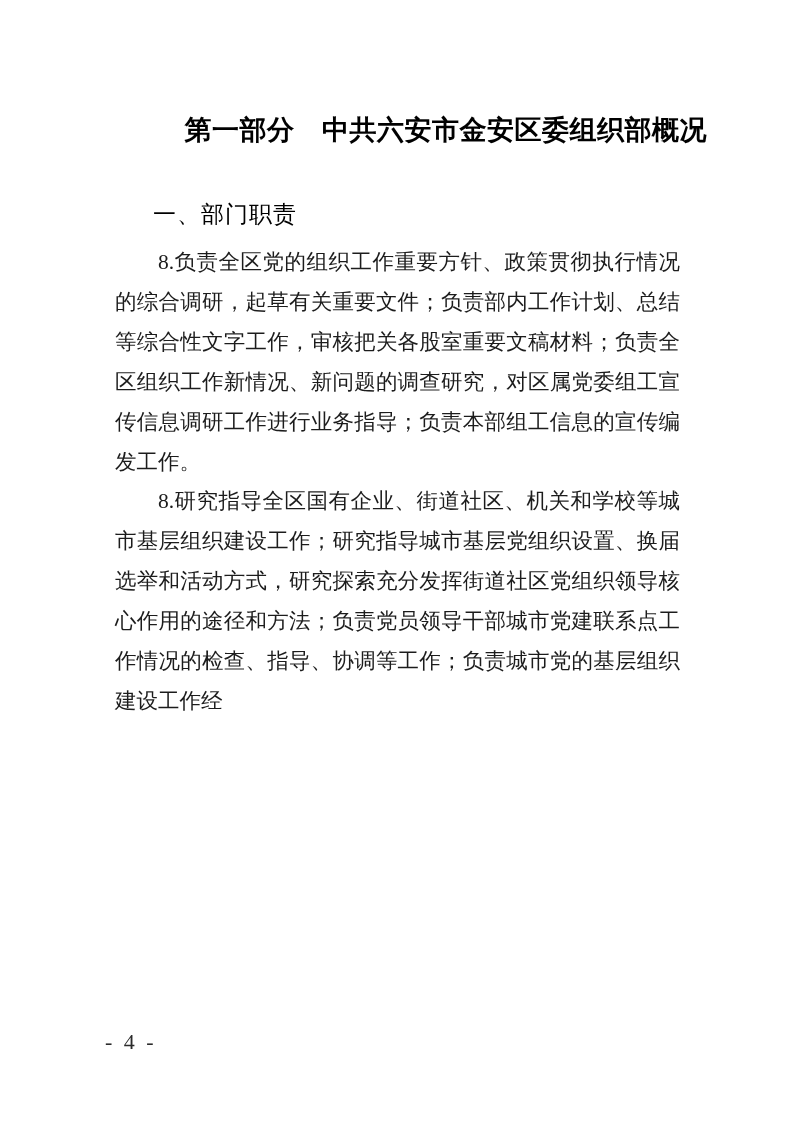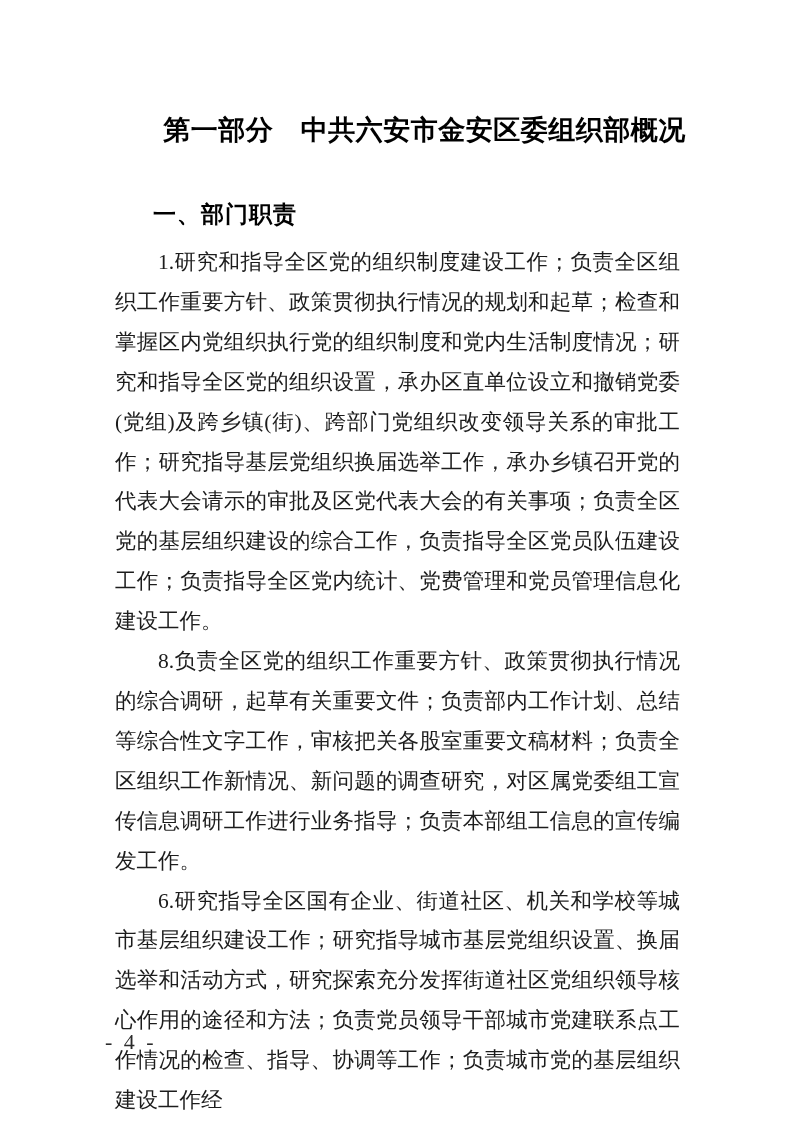--- a/index.html
+++ b/index.html
@@ -16,37 +16,37 @@
     overflow: hidden;
     font-family: "Liberation Serif", "DejaVu Serif", serif;
     color: #1f1f1f;
   }
   .doc-title {
     position: absolute;
     top: 111px;
     left: 142px;
     width: 565px;
     margin: 0;
-    text-align: center;
+    text-align: right;
     font-family: "Liberation Sans", "DejaVu Sans", sans-serif;
     font-weight: 700;
     font-size: 27px;
     line-height: 38px;
     letter-spacing: 0.5px;
     color: #000000;
     white-space: nowrap;
   }
   .section-heading {
     position: absolute;
     top: 200px;
     left: 115px;
     width: 565px;
     margin: 0;
     font-family: "Liberation Sans", "DejaVu Sans", sans-serif;
-    font-weight: 700;
+    font-weight: 400;
     font-size: 23px;
     line-height: 28px;
     color: #000000;
     text-indent: 38px;
     letter-spacing: 1px;
   }
   .body-text {
     position: absolute;
     top: 243px;
     left: 115px;
@@ -76,20 +76,19 @@
 </head>
 <body>
 
 <div class="page">
 
   <h1 class="doc-title">第一部分　中共六安市金安区委组织部概况</h1>
 
   <h2 class="section-heading">一、部门职责</h2>
 
   <div class="body-text">
-    <p>1.研究和指导全区党的组织制度建设工作；负责全区组织工作重要方针、政策贯彻执行情况的规划和起草；检查和掌握区内党组织执行党的组织制度和党内生活制度情况；研究和指导全区党的组织设置，承办区直单位设立和撤销党委(党组)及跨乡镇(街)、跨部门党组织改变领导关系的审批工作；研究指导基层党组织换届选举工作，承办乡镇召开党的代表大会请示的审批及区党代表大会的有关事项；负责全区党的基层组织建设的综合工作，负责指导全区党员队伍建设工作；负责指导全区党内统计、党费管理和党员管理信息化建设工作。</p>
     <p>8.负责全区党的组织工作重要方针、政策贯彻执行情况的综合调研，起草有关重要文件；负责部内工作计划、总结等综合性文字工作，审核把关各股室重要文稿材料；负责全区组织工作新情况、新问题的调查研究，对区属党委组工宣传信息调研工作进行业务指导；负责本部组工信息的宣传编发工作。</p>
-    <p>6.研究指导全区国有企业、街道社区、机关和学校等城市基层组织建设工作；研究指导城市基层党组织设置、换届选举和活动方式，研究探索充分发挥街道社区党组织领导核心作用的途径和方法；负责党员领导干部城市党建联系点工作情况的检查、指导、协调等工作；负责城市党的基层组织建设工作经</p>
+    <p>8.研究指导全区国有企业、街道社区、机关和学校等城市基层组织建设工作；研究指导城市基层党组织设置、换届选举和活动方式，研究探索充分发挥街道社区党组织领导核心作用的途径和方法；负责党员领导干部城市党建联系点工作情况的检查、指导、协调等工作；负责城市党的基层组织建设工作经</p>
   </div>
 
   <div class="page-number">- 4 -</div>
 
 </div>
 
 </body></html>

